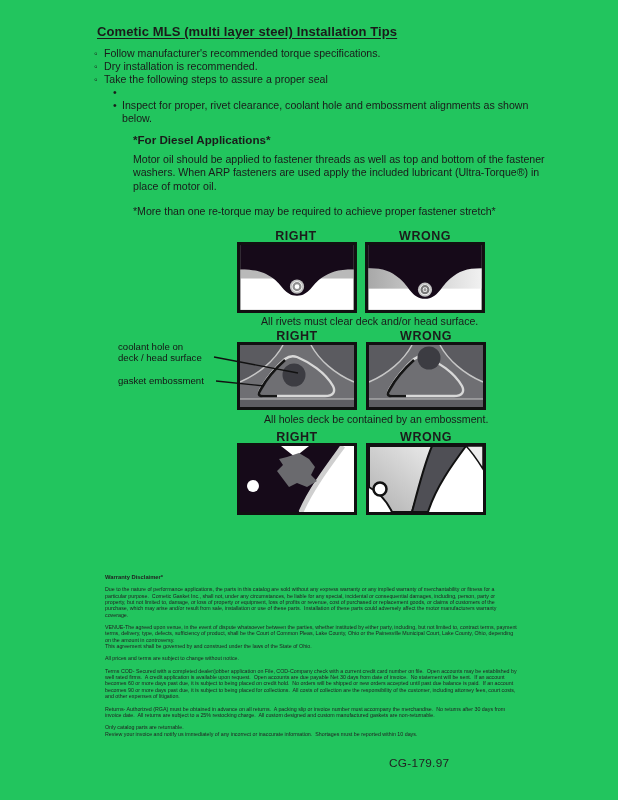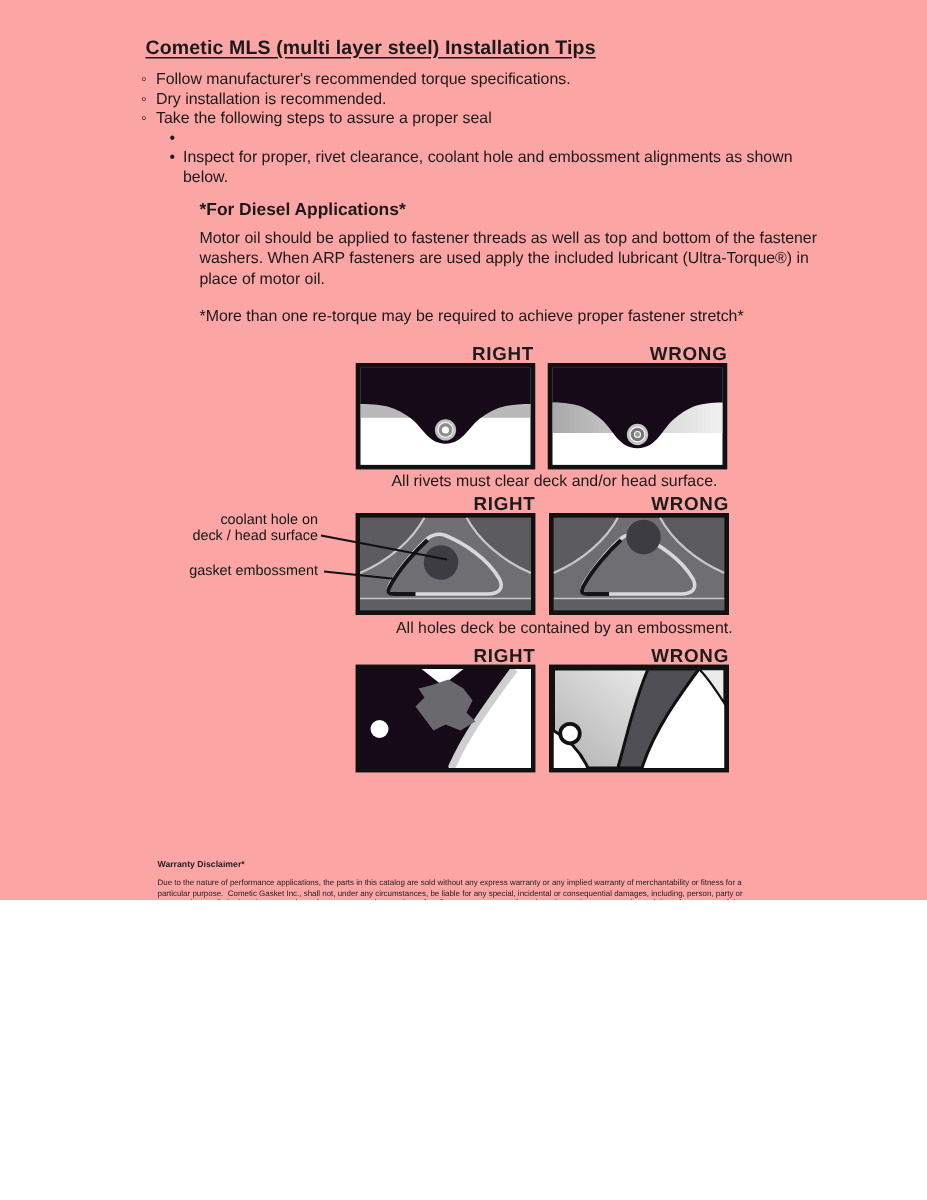--- a/index.html
+++ b/index.html
@@ -1,39 +1,39 @@
 <!DOCTYPE html>
 <html><head>
 <meta charset="utf-8">
 <style>
   html,body{margin:0;padding:0;background:#ffffff;}
   .page{
-    position:relative;width:618px;height:600px;background:#fca5a5;overflow:hidden;
+    position:relative;width:618px;height:800px;background:#22c55e;overflow:hidden;
     font-family:"Liberation Sans","DejaVu Sans",sans-serif;color:#1a1a1a;
   }
   .doc-title{
     position:absolute;left:97px;top:24px;font-size:13px;font-weight:bold;
     text-decoration:underline;text-underline-offset:2px;letter-spacing:.1px;
   }
   .tips{position:absolute;left:94px;top:47px;width:436px;font-size:10.6px;}
   .tip-row{display:flex;line-height:12.9px;}
   .tip-row .marker{width:10px;flex:0 0 10px;text-align:left;}
   .tip-row.sub{margin-left:19px;}
   .tip-row.sub .marker{width:9px;flex:0 0 9px;}
   .diesel{position:absolute;left:97px;top:133px;width:428px;font-size:10.6px;line-height:13.2px;margin-left:36px;}
   .diesel h2{margin:0 0 7px 0;font-size:11.6px;font-weight:bold;}
   .diesel p{margin:0 0 12px 0;white-space:pre-wrap;}
   .dg-label{
-    position:absolute;width:120px;text-align:right;font-size:12.5px;
+    position:absolute;width:120px;text-align:center;font-size:12.5px;
     font-weight:600;letter-spacing:.5px;color:#1c1c1c;
   }
   .dg-box{position:absolute;width:120px;}
   .dg-caption{position:absolute;font-size:10.6px;line-height:12.5px;white-space:pre-line;margin-left:24px;}
   .callout{
-    position:absolute;left:118px;width:94px;text-align:right;
+    position:absolute;left:118px;width:94px;
     font-size:9.6px;line-height:11px;white-space:pre-line;color:#151515;
   }
   .leader-lines{position:absolute;left:204px;top:344px;z-index:5;}
   .disclaimer{position:absolute;left:105px;top:574px;width:412px;font-size:5.3px;line-height:6.35px;color:#222;}
   .disclaimer h3{margin:0 0 6px 0;font-size:5.8px;font-weight:bold;}
   .disclaimer p{margin:0 0 6px 0;white-space:pre-wrap;}
   .footer-code{position:absolute;left:389px;top:756px;font-size:11.8px;letter-spacing:.3px;color:#222;}
 </style>
 </head>
 <body>

